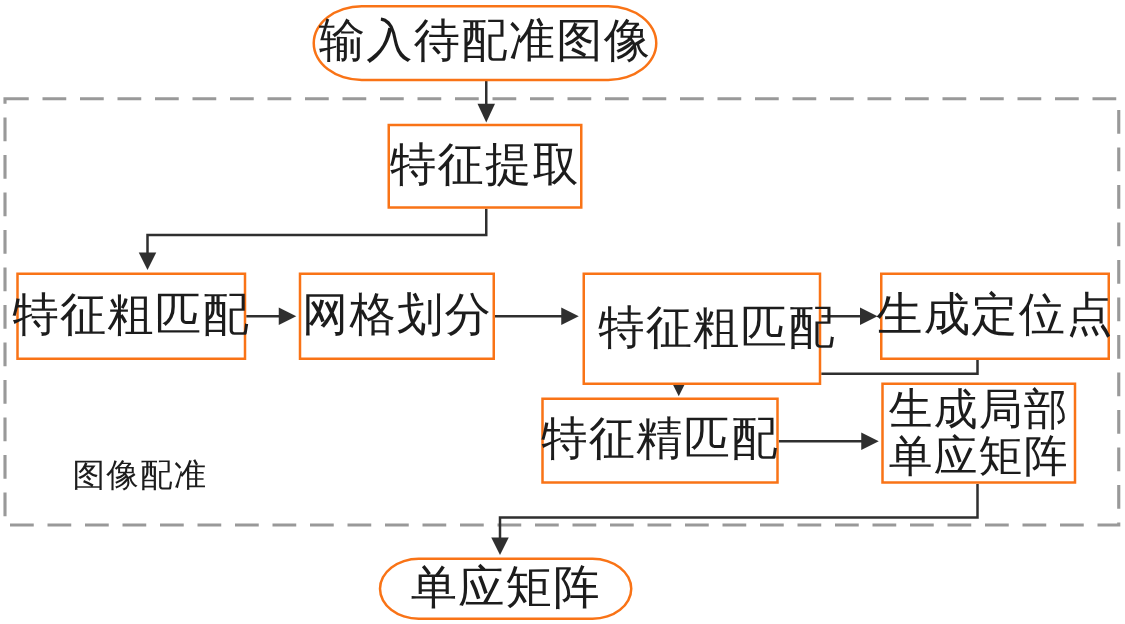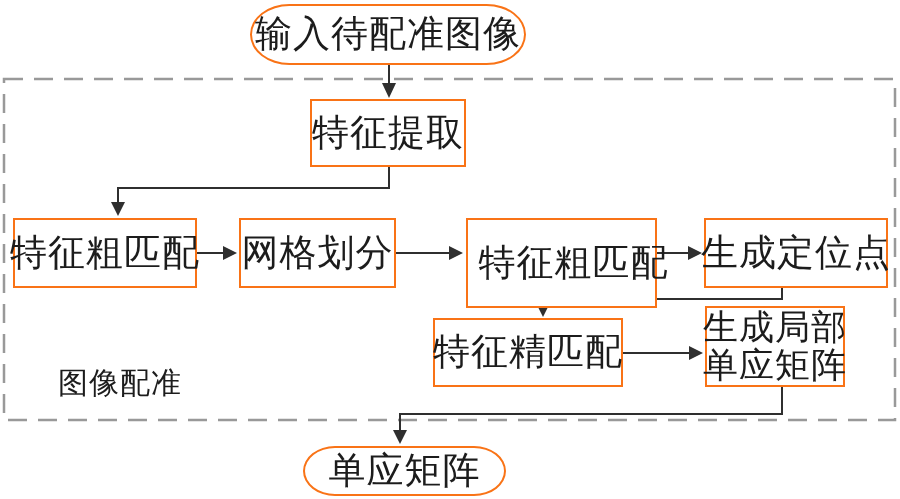--- a/index.html
+++ b/index.html
@@ -44,21 +44,21 @@
     border-radius: 32px / 25px;
   }
   .box2line {
     flex-direction: column;
     font-size: 35px;
     line-height: 38px;
   }
   .region-label {
     position: absolute;
     z-index: 2;
-    font-size: 30px;
+    font-size: 26px;
     letter-spacing: 1px;
     color: #1c1c1c;
   }
 </style>
 </head>
 <body>
 
 <div id="canvas">
 
   <svg id="wires" viewBox="0 0 900 499" xmlns="http://www.w3.org/2000/svg">
@@ -127,21 +127,21 @@
   </div>
 
   <div class="node" style="left:704px; top:218px; width:184px; height:70px;">
     <span>生成定位点</span>
   </div>
 
   <div class="node" style="left:433px; top:318px; width:190px; height:69px;justify-content:center;">
     <span>特征精匹配</span>
   </div>
 
-  <div class="node box2line" style="left:705px; top:306px; width:140px; height:81px;">
+  <div class="node box2line" style="left:705px; top:306px; width:156px; height:81px;">
     <span>生成局部</span>
     <span>单应矩阵</span>
   </div>
 
   <div class="region-label" style="left:58px; top:363px;">图像配准</div>
 
   <div class="node terminator end" style="left:303px; top:446px; width:203px; height:50px;">
     <span>单应矩阵</span>
   </div>
 

